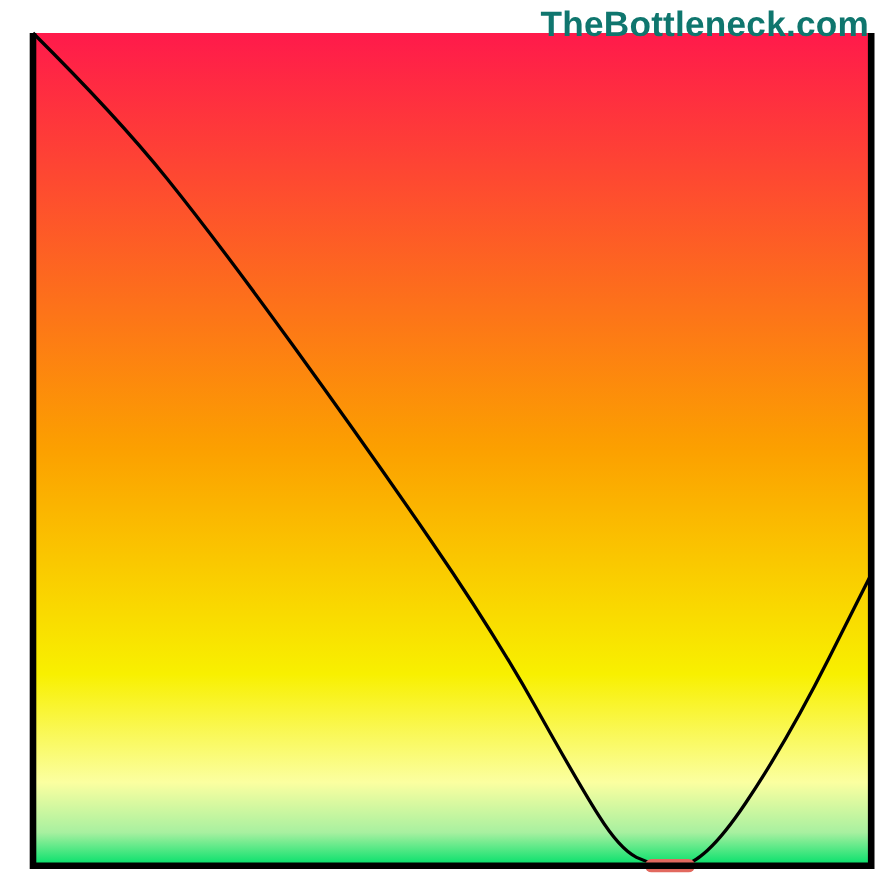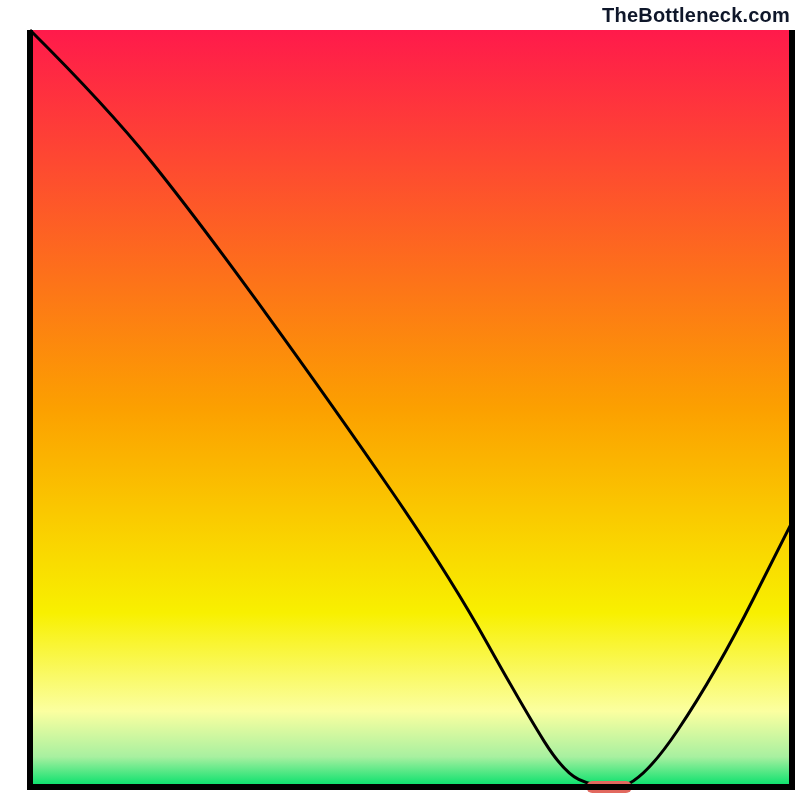--- a/index.html
+++ b/index.html
@@ -12,23 +12,23 @@
   }
   .chart-container {
     position: relative;
     width: 800px;
     height: 800px;
   }
   .watermark {
     position: absolute;
     top: 4px;
     right: 10px;
-    font-size: 20px;
+    font-size: 32px;
     font-weight: bold;
-    color: #0f172a;
+    color: #0f766e;
     letter-spacing: 0.2px;
     z-index: 10;
   }
   svg {
     display: block;
   }
 </style>
 </head>
 <body>
 

